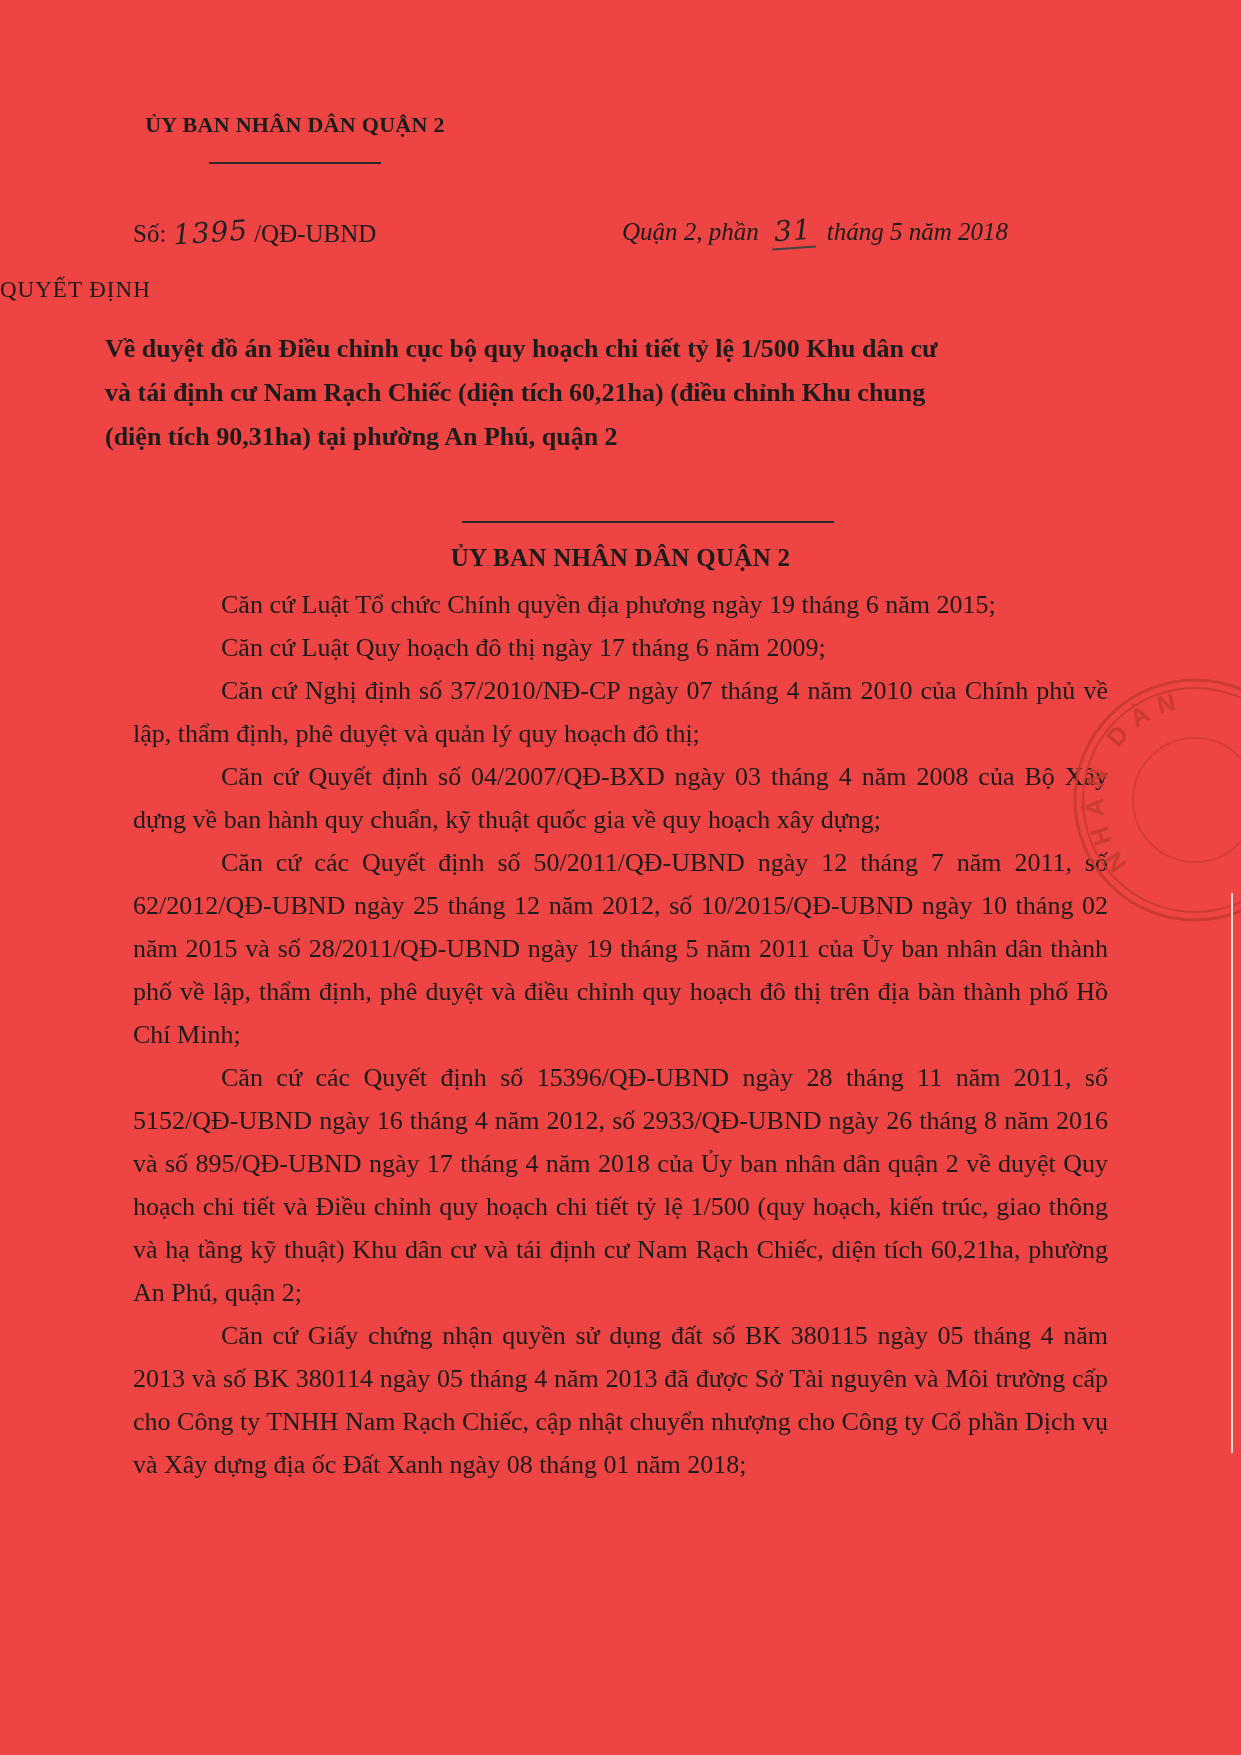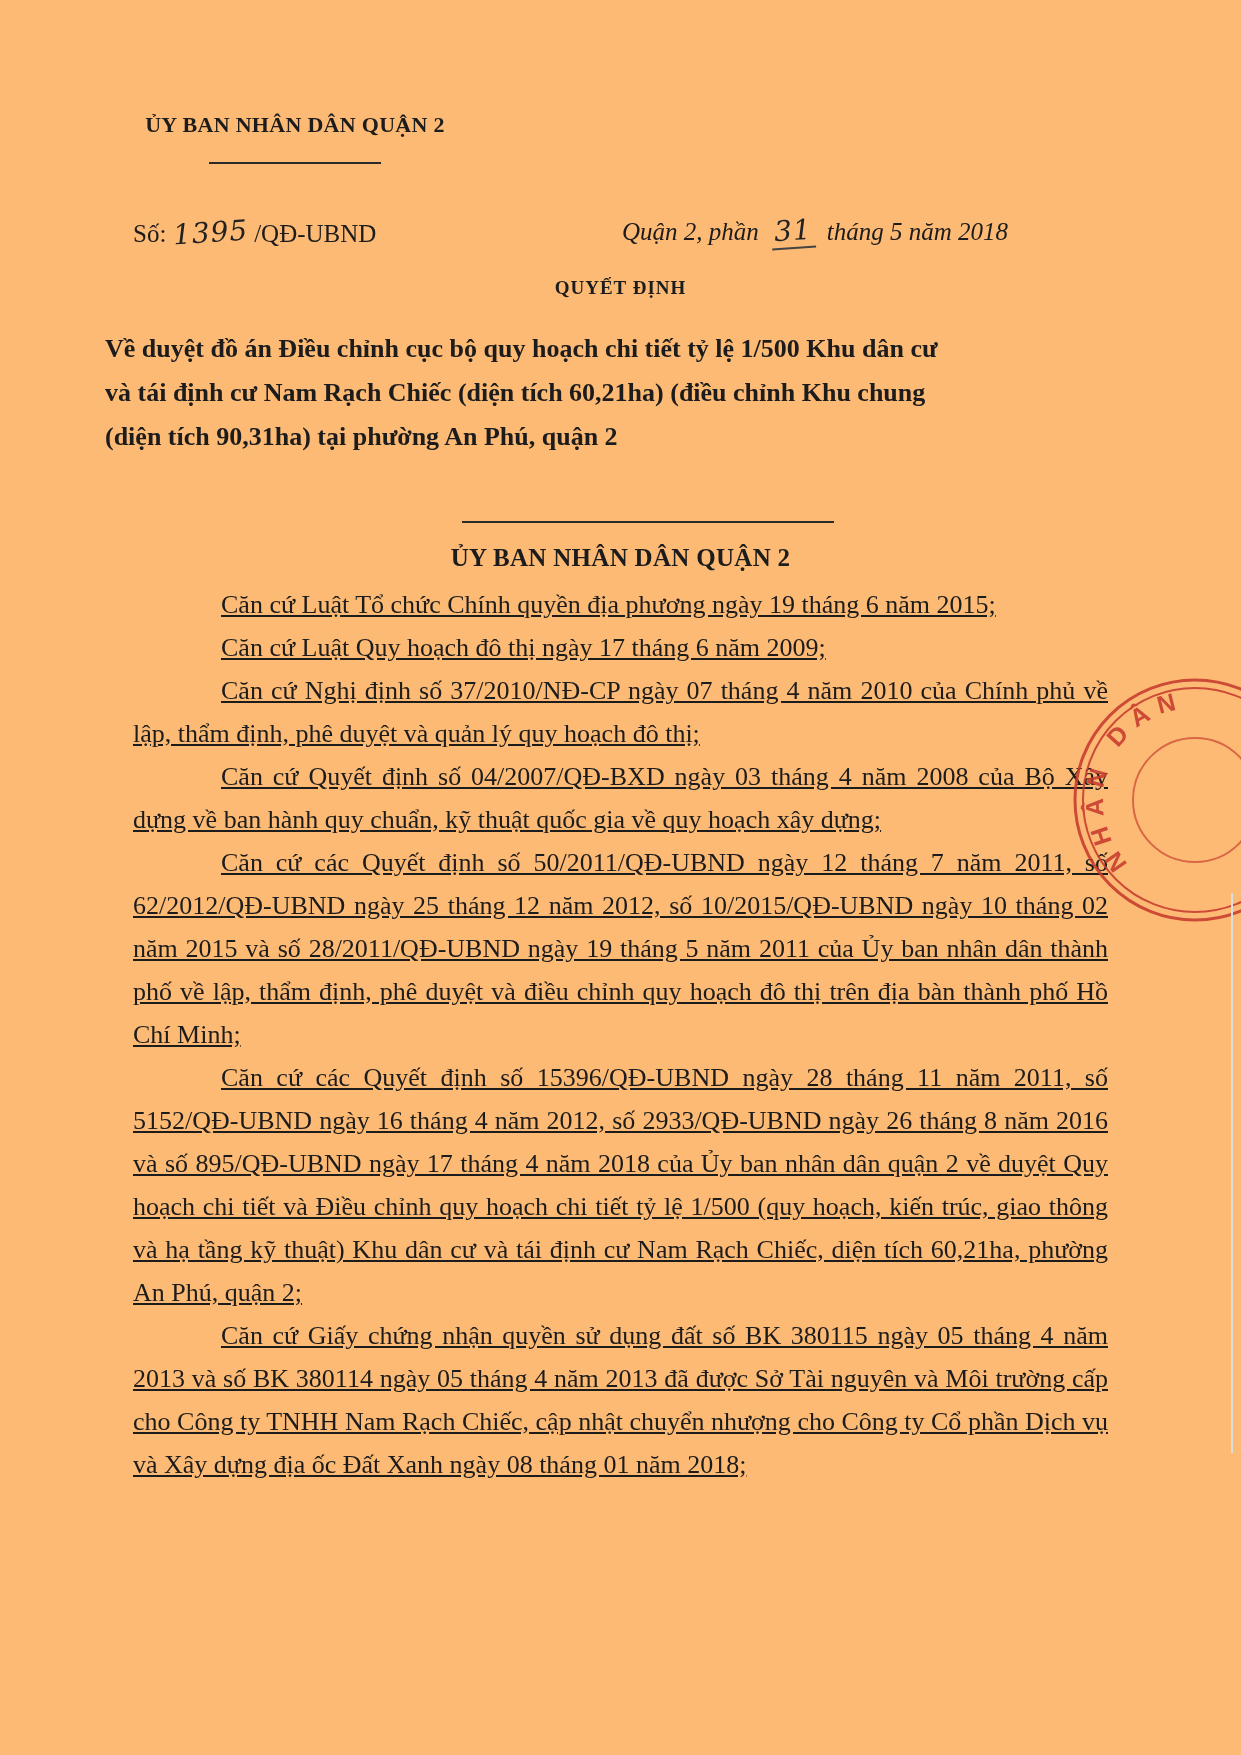--- a/index.html
+++ b/index.html
@@ -1,19 +1,19 @@
 <!DOCTYPE html>
 <html><head>
 <meta charset="utf-8">
 <style>
   html,body { margin:0; padding:0; background:#ffffff; }
   .page {
     position:relative;
     width:1241px; height:1755px;
-    background:#fdba74;
+    background:#ef4444;
     overflow:hidden;
     font-family:"Liberation Serif", serif;
     color:#1c1c1c;
   }
   
   .issuer-block { position:absolute; left:96px; top:112px; width:398px; text-align:center; }
   .issuer-name { font-weight:bold; font-size:22px; letter-spacing:0.3px; }
   .issuer-underline { width:172px; height:2px; background:#2a2a2a; margin:24px auto 0; }
   .motto-block { position:absolute; left:515px; top:110px; width:600px; text-align:center; }
   .republic { font-weight:bold; font-size:22.5px; letter-spacing:0.4px; }
@@ -24,28 +24,28 @@
     font-family:"DejaVu Serif", serif;
     font-style:italic;
     display:inline-block;
     transform:rotate(-4deg);
     font-size:28px;
     letter-spacing:1px;
     color:#222;
   }
   .hand-day { border-bottom:2px solid #444; padding:0 3px; margin:0 6px; }
   
-  .title { position:absolute; top:277px; left:0; width:100%; text-align:center; font-size:19px; font-weight:bold; letter-spacing:1px; }
+  .title { position:absolute; top:277px; left:0; width:100%; font-size:23px; font-weight:normal; letter-spacing:1px; }
   .subject { position:absolute; top:327px; left:105px; width:1030px; text-align:left; font-weight:bold; font-size:26px; line-height:44px; }
   .subject div { white-space:nowrap; }
   .rule { position:absolute; top:521px; left:462px; width:372px; height:2px; background:#2a2a2a; }
   .authority { position:absolute; top:544px; left:0; width:100%; text-align:center; font-weight:bold; font-size:25px; letter-spacing:0.3px; }
   
   .body-text { position:absolute; top:583px; left:133px; width:975px; font-size:26px; line-height:43px; text-align:justify; }
-  .body-text p { margin:0; text-indent:88px;text-decoration:underline; }
+  .body-text p { margin:0; text-indent:88px; }
   
   .stamp { position:absolute; left:1045px; top:650px; width:300px; height:300px; opacity:0.88; }
   .stamp text { font-family:"Liberation Sans", sans-serif; font-weight:bold; font-size:25px; letter-spacing:9px; }
   
   .scan-line { position:absolute; left:1231px; top:893px; width:2px; height:560px; background:#dddddd; }
 </style>
 </head>
 <body>
 
 <div class="page">

